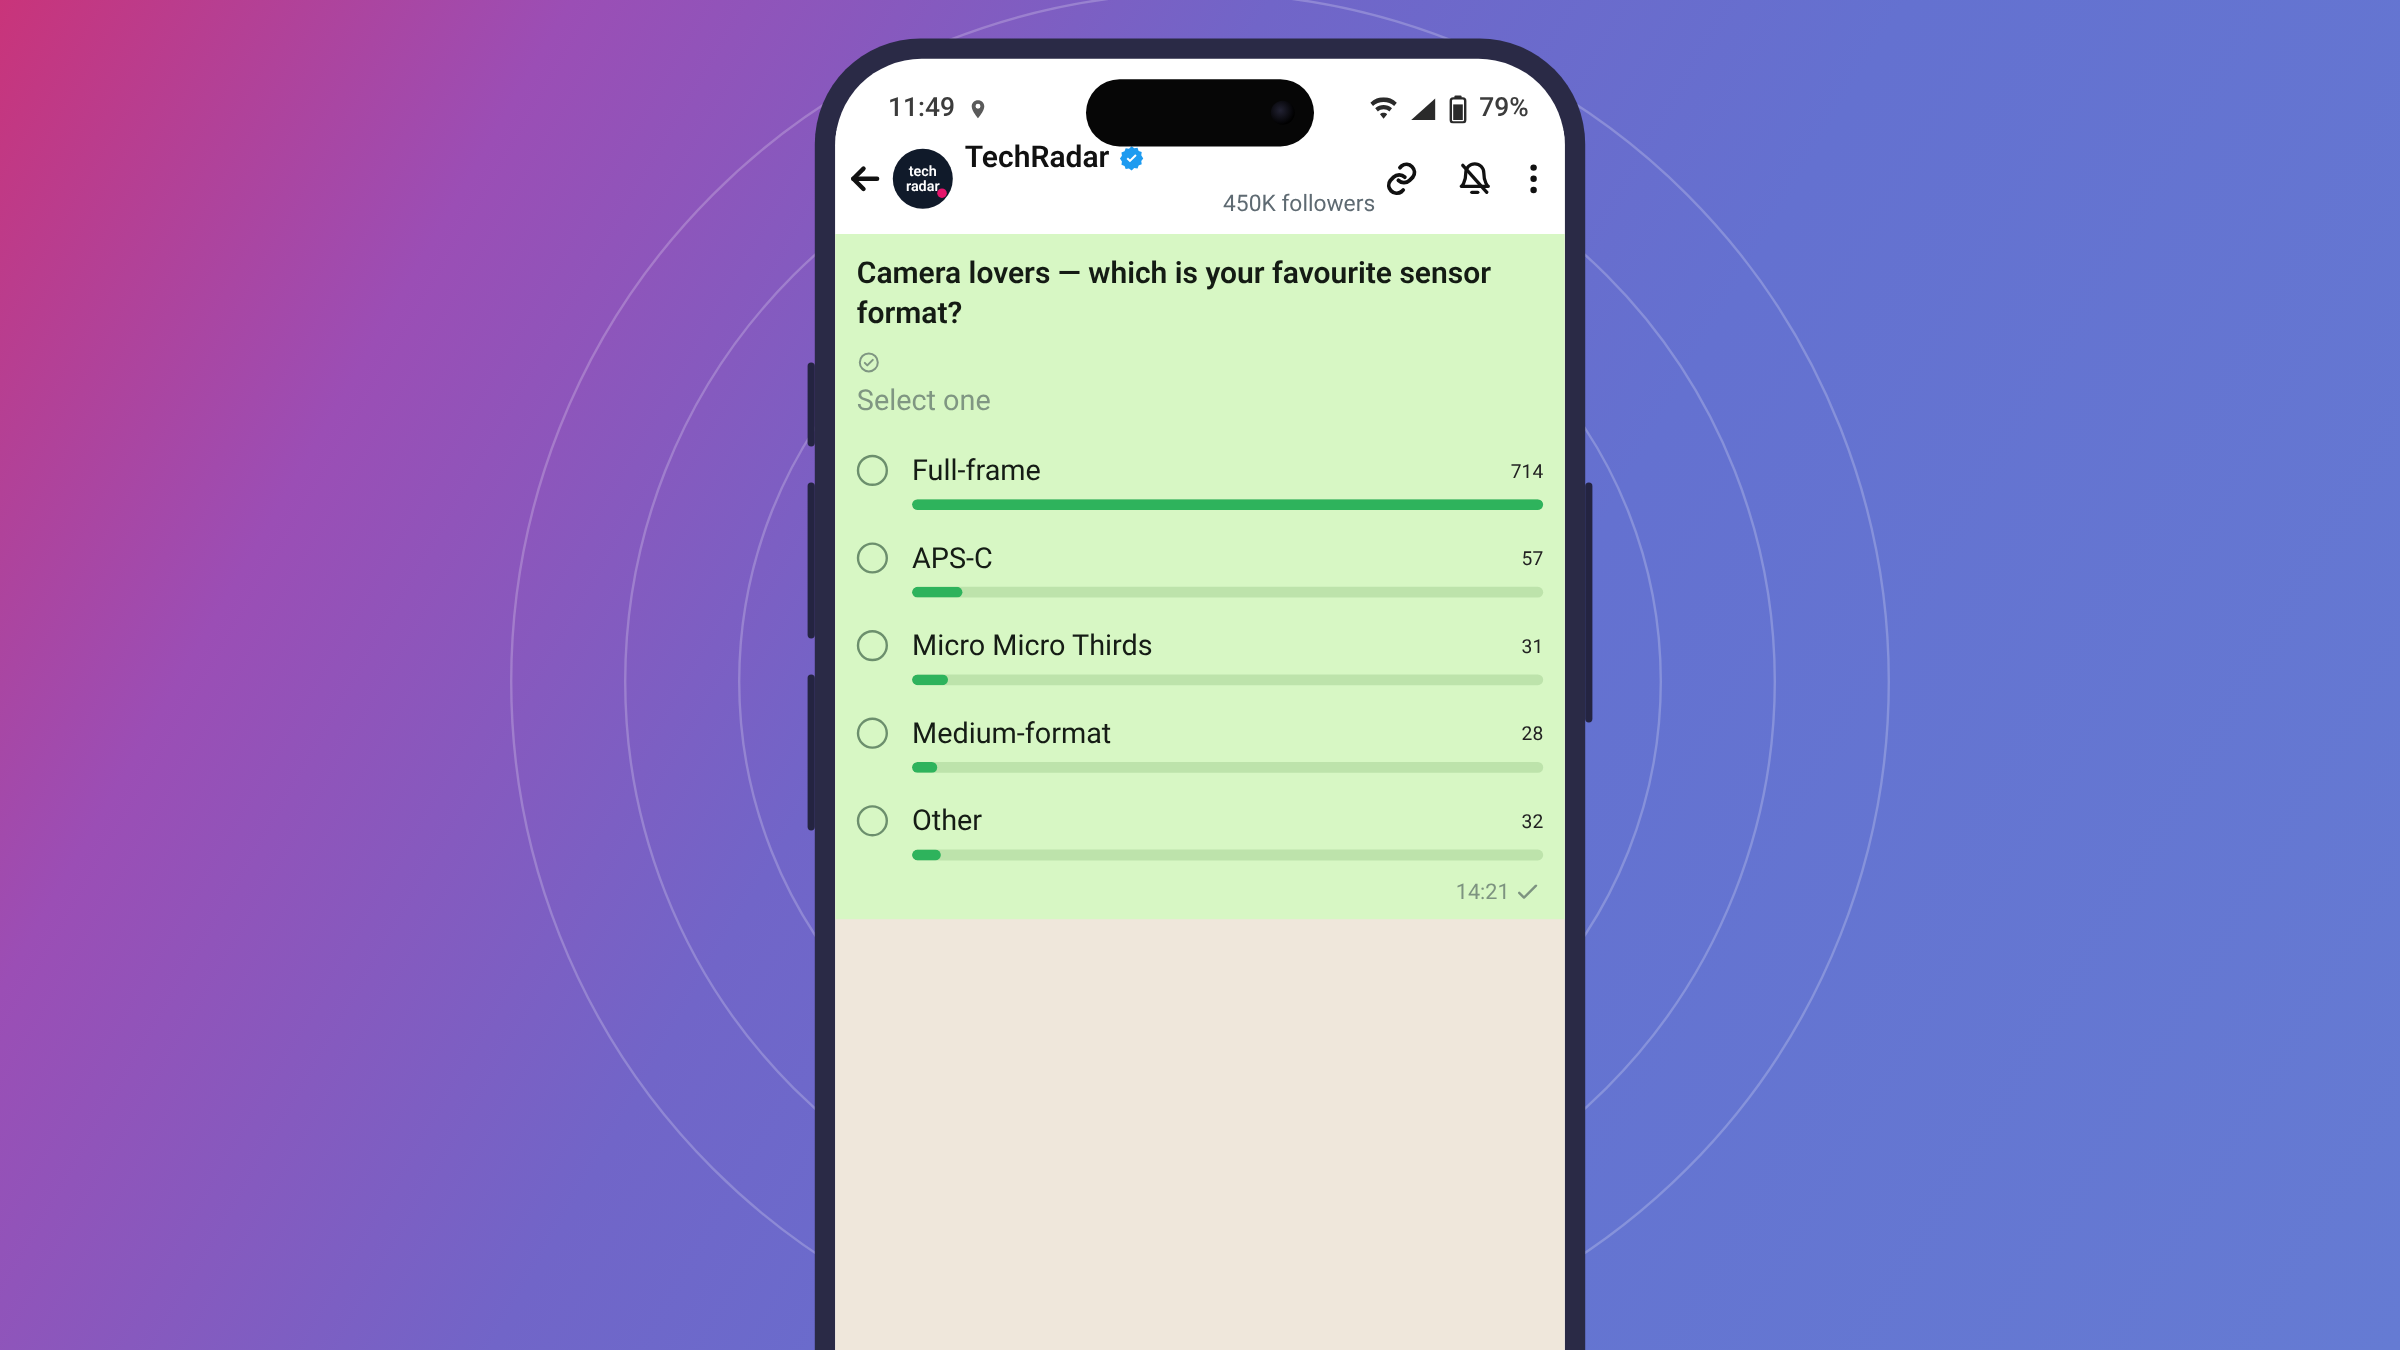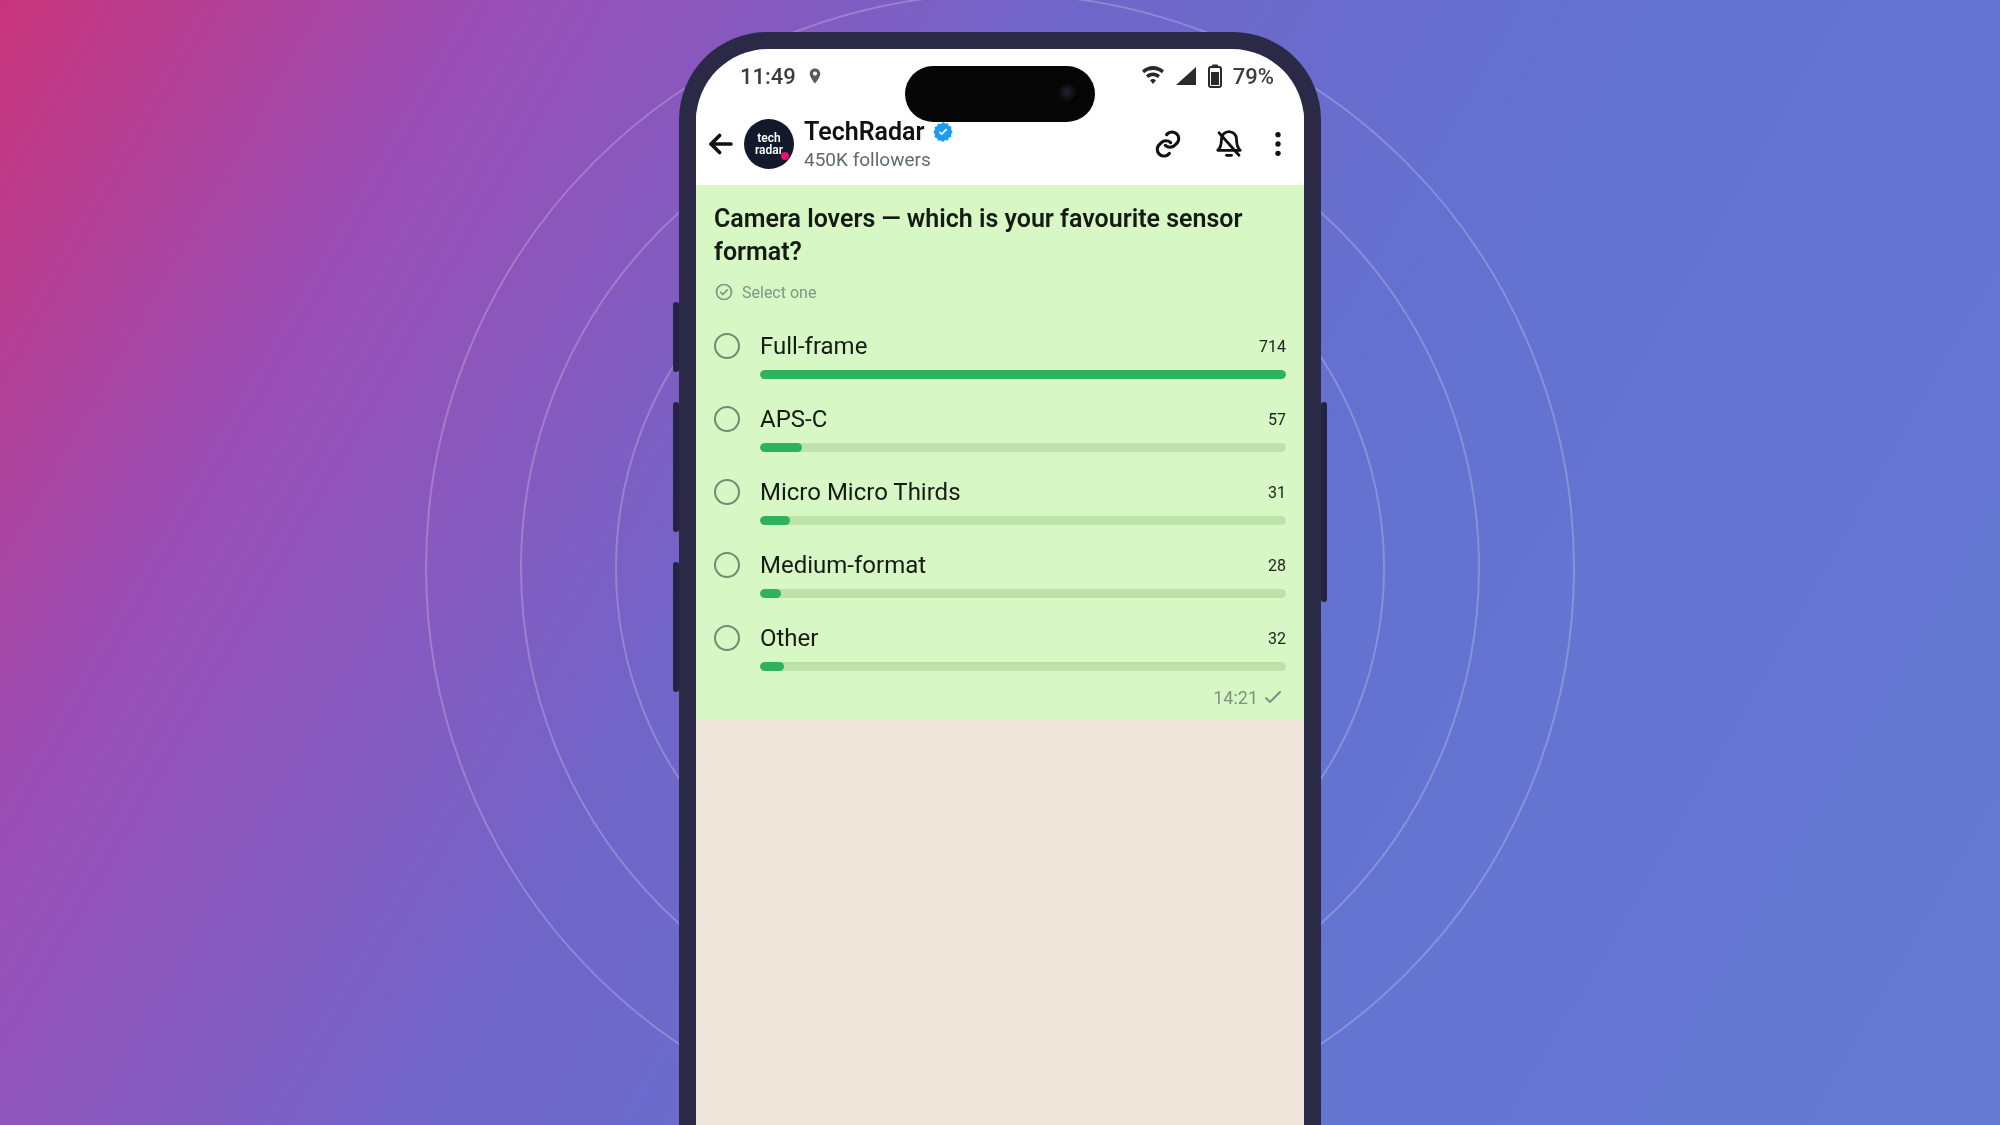--- a/index.html
+++ b/index.html
@@ -66,20 +66,21 @@
   }
   .side-btn { position: absolute; background: #242441; border-radius: 4px; }
   .side-btn.left1 { left: -6px; top: 270px; width: 6px; height: 70px; }
   .side-btn.left2 { left: -6px; top: 370px; width: 6px; height: 130px; }
   .side-btn.left3 { left: -6px; top: 530px; width: 6px; height: 130px; }
   .side-btn.right1 { right: -6px; top: 370px; width: 6px; height: 200px; }
 
   .statusbar {
     height: 60px;
     display: flex;
+    align-items: flex-end;
     justify-content: space-between;
     padding: 0 30px 6px 44px;
     font-size: 22px;
     font-weight: 500;
     color: #3c3c3c;
   }
   .statusbar .left, .statusbar .right { display: flex; align-items: center; gap: 10px; }
 
   .appbar {
     display: flex;
@@ -91,21 +92,21 @@
   .avatar {
     width: 50px; height: 50px; border-radius: 50%;
     background: #101a2a;
     display: flex; align-items: center; justify-content: center;
     color: #fff; font-size: 12px; font-weight: 600;
     position: relative;
   }
   .avatar .dot { position: absolute; right: 5px; bottom: 9px; width: 8px; height: 8px; border-radius: 50%; background: #e6156b; }
   .channel-info { flex: 1; min-width: 0; margin-left: 4px; }
   .channel-title { display: flex; align-items: center; gap: 8px; font-size: 25px; font-weight: 600; color: #111; }
-  .channel-sub { font-size: 19px; color: #5e6a72; margin-top: 2px; }
+  .channel-sub { font-size: 19px; color: #5e6a72; margin-top: 12px; text-align: right; }
   .appbar-icons { display: flex; align-items: center; gap: 30px; padding-right: 6px; }
   .icon-btn { color: #111; display:flex; align-items:center; }
 
   .chat-bg {
     background: #efe7db;
     min-height: 1100px;
     padding: 0;
   }
   .poll-card {
     background: #d7f7c4;
@@ -113,25 +114,26 @@
   }
   .poll-question {
     font-size: 25px;
     font-weight: 600;
     color: #141b14;
     line-height: 1.3;
     padding: 4px 10px 6px 0;
   }
   .select-one {
     display: flex;
-    align-items: flex-end;
+    align-items: flex-start;
     gap: 8px;
     color: #7f9682;
-    font-size: 16px;
+    font-size: 24px;
     margin: 8px 0 16px 0;
+    flex-direction: column;
   }
   .poll-options { display: flex; flex-direction: column; }
   .option {
     display: grid;
     grid-template-columns: 36px 1fr auto;
     grid-template-rows: auto auto;
     column-gap: 10px;
     align-items: center;
     padding: 14px 0 12px 0;
   }

